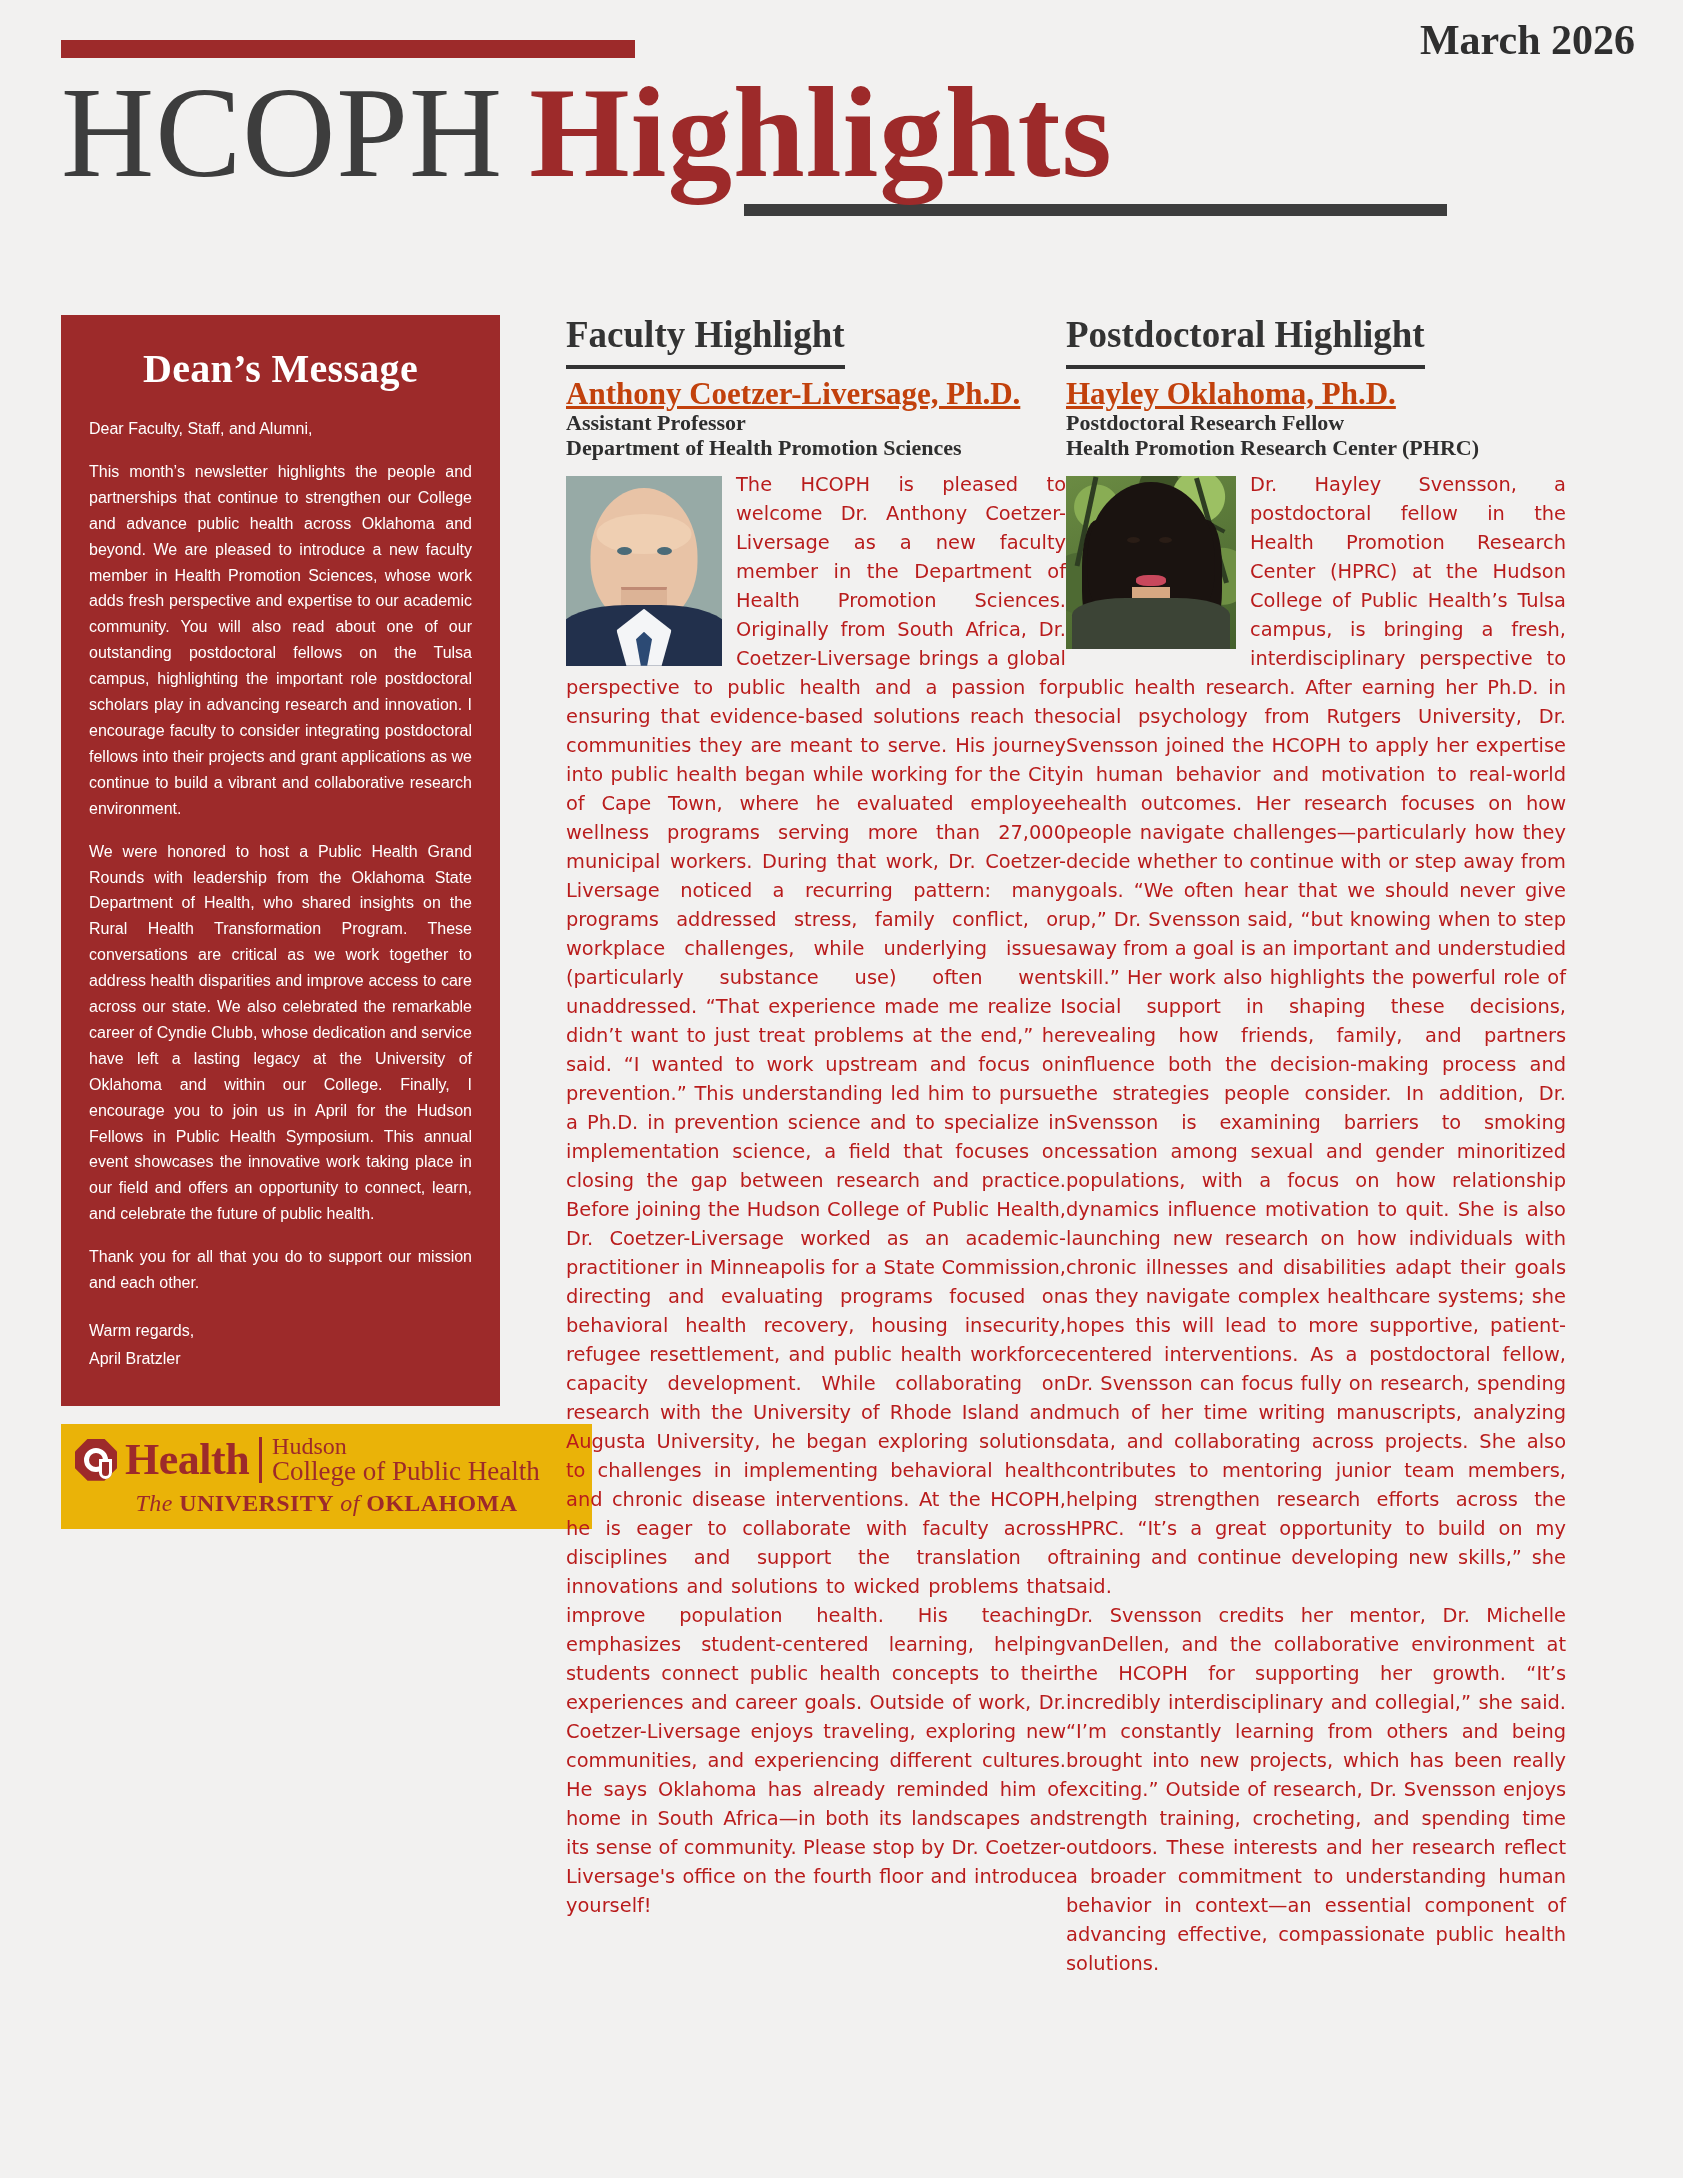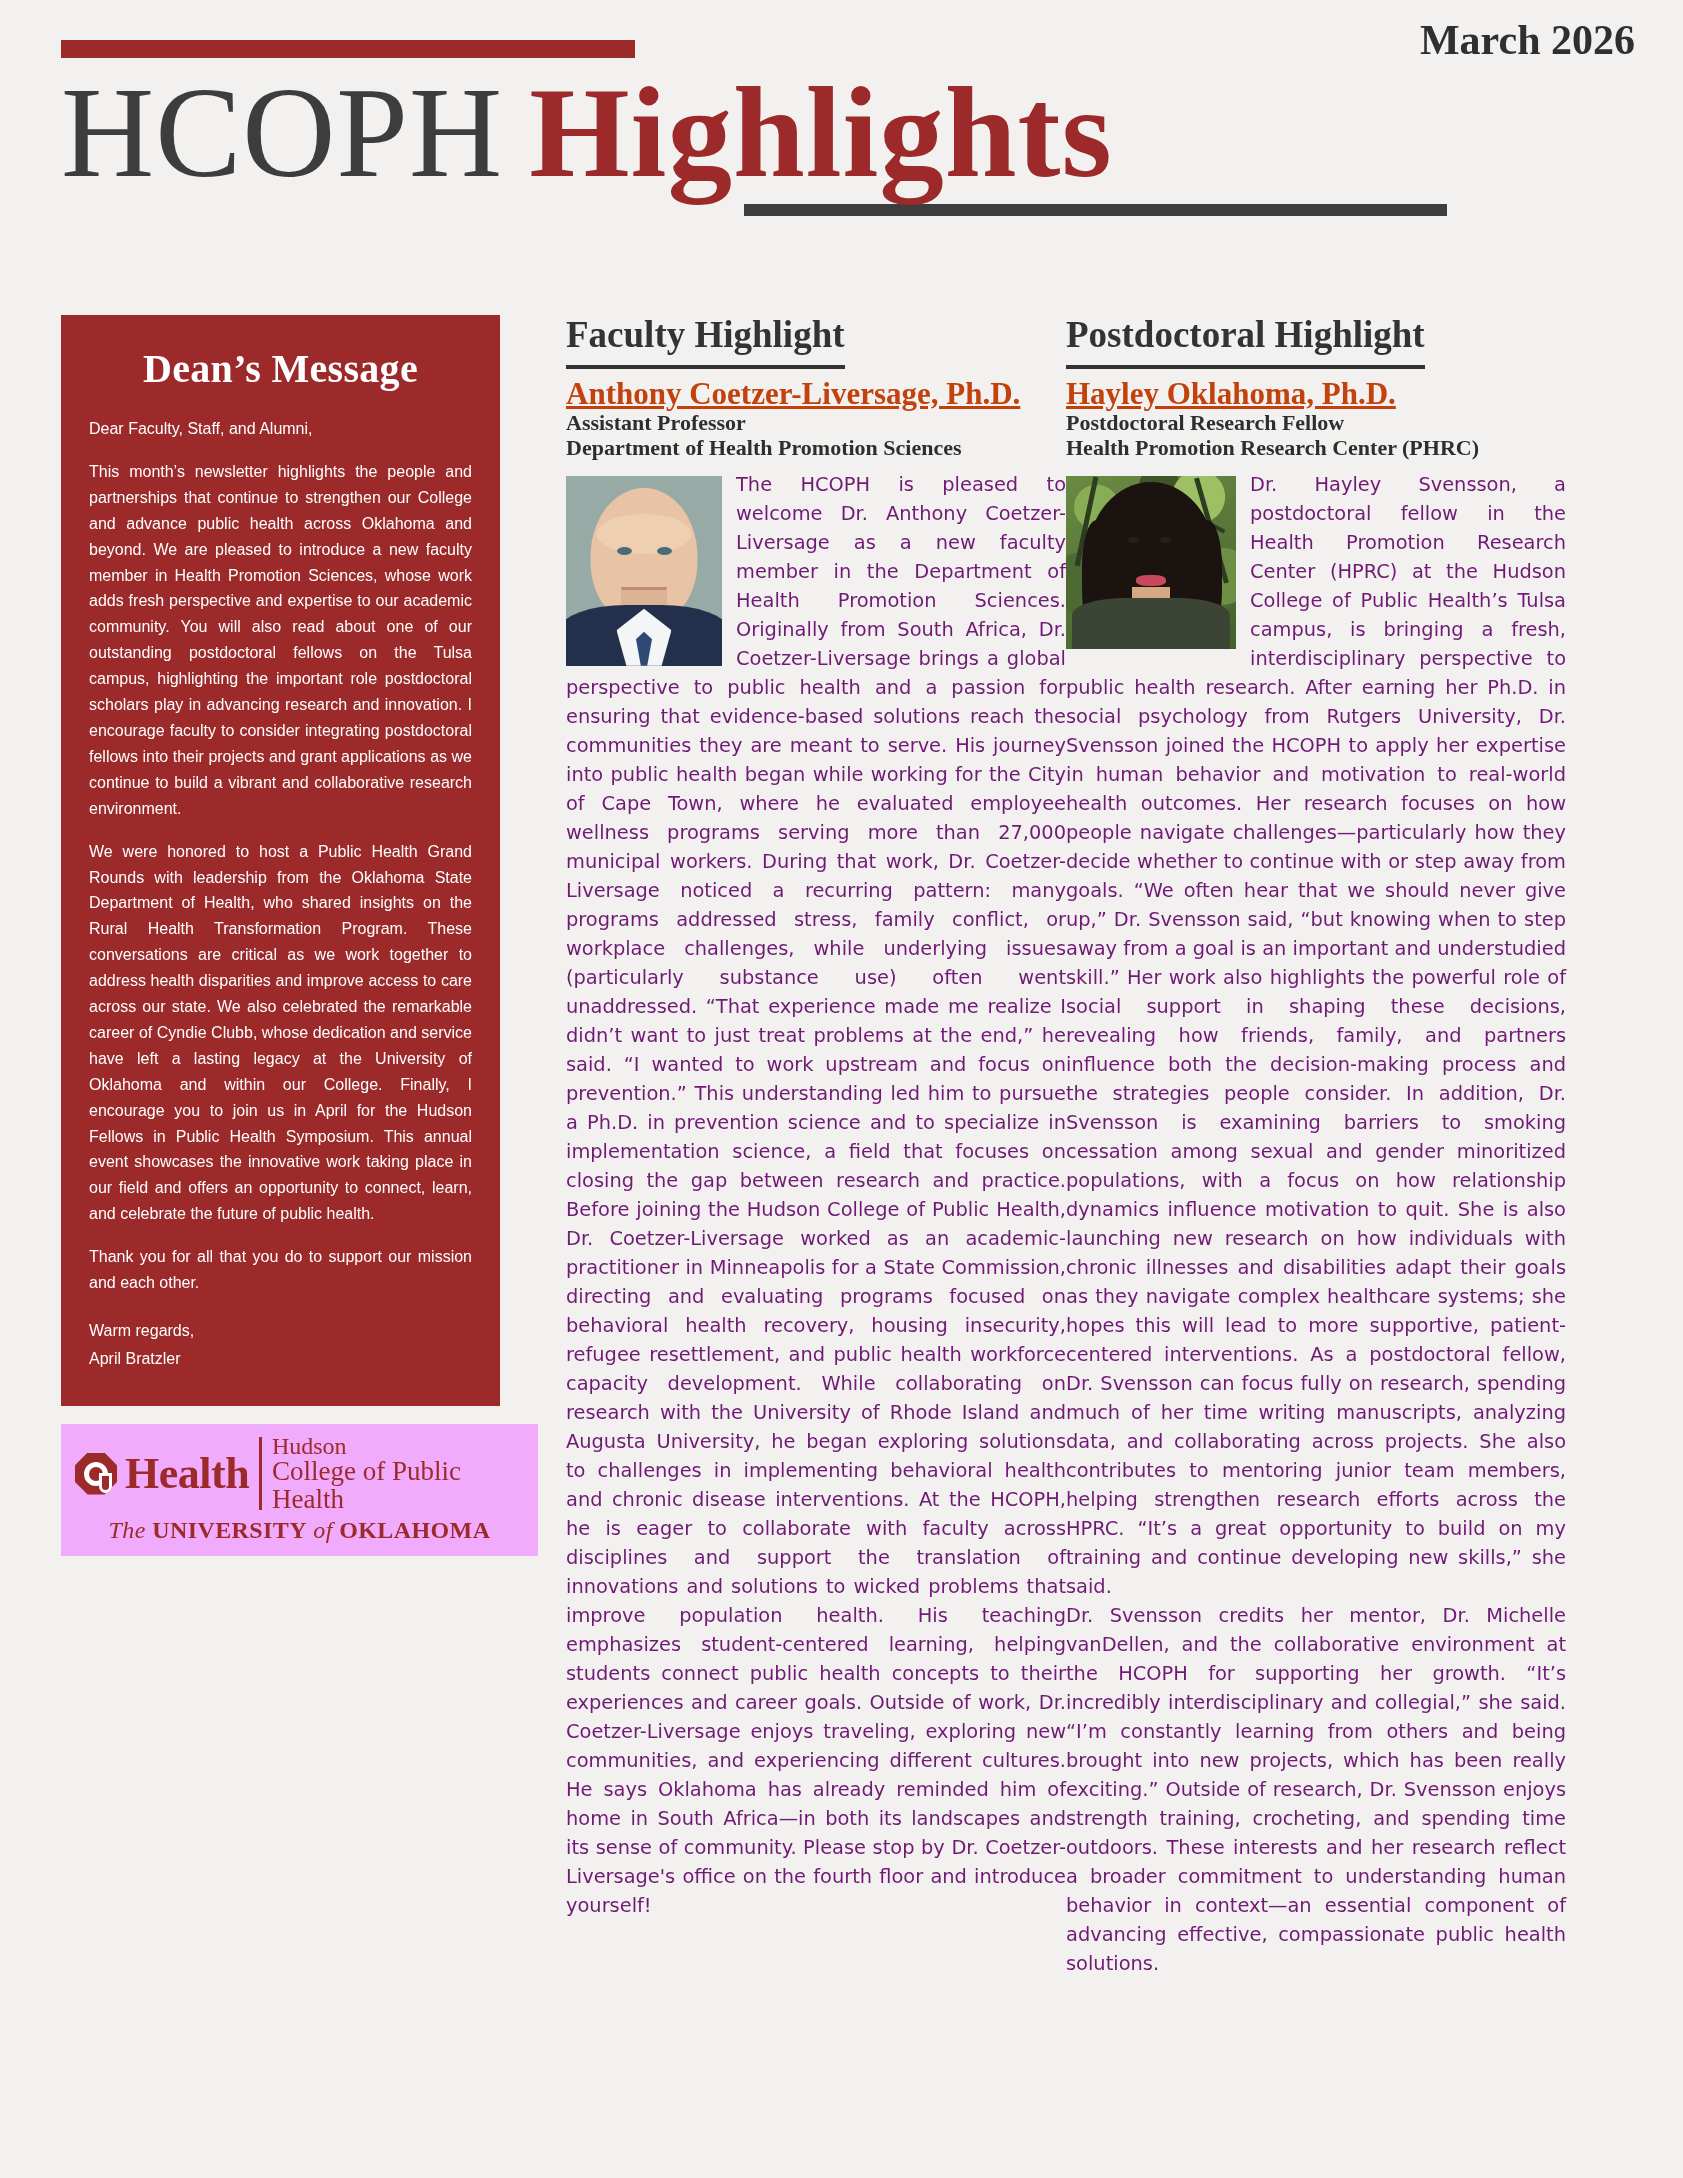--- a/index.html
+++ b/index.html
@@ -60,21 +60,21 @@
     font-size: 16px; line-height: 1.62; margin: 0 0 17px 0;
     text-align: justify; text-justify: inter-word;
     font-family: Liberation Sans, sans-serif;
   }
   .dean-box p.tight { margin-bottom: 0; }
   .dean-box p.signoff { margin: 22px 0 0 0; text-align: left; }
   .dean-box p.signname { margin: 2px 0 0 0; text-align: left; }
 
   
   .logo-wrap {
-    margin-top: 18px; width: 477px; background: #f0abfc;
+    margin-top: 18px; width: 531px; background: #eab308;
     padding: 10px 14px 12px 14px;
   }
   .logo-top { display: flex; align-items: center; }
   .ou-mark {
     width: 46px; height: 46px; position: relative; flex: 0 0 46px;
     margin-right: 4px;
   }
   .ou-mark .oct {
     position: absolute; left: 0; top: 2px; width: 42px; height: 42px;
     background: #9d2a2a;
@@ -119,21 +119,21 @@
   }
   .person-name {
     font-family: "Liberation Serif", serif; font-weight: bold;
     font-size: 31px; color: #c2410c; line-height: 1.12; margin: 4px 0 0 0; text-decoration: underline;
   }
   .person-role {
     font-family: "Liberation Serif", serif; font-weight: bold;
     font-size: 22px; color: #2e2e2e; line-height: 1.12; margin: 0;
   }
   .article {
-    font-size: 19.4px; line-height: 1.495; color: #701a75;
+    font-size: 19.4px; line-height: 1.495; color: #b91c1c;
     text-align: justify; text-justify: inter-word;
     margin-top: 9px;
     font-family: "DejaVu Sans", sans-serif;
   }
   .article p { margin: 0; }
 
   
   .portrait {
     float: left; margin: 6px 14px 4px 0;
     width: 156px; height: 190px;

